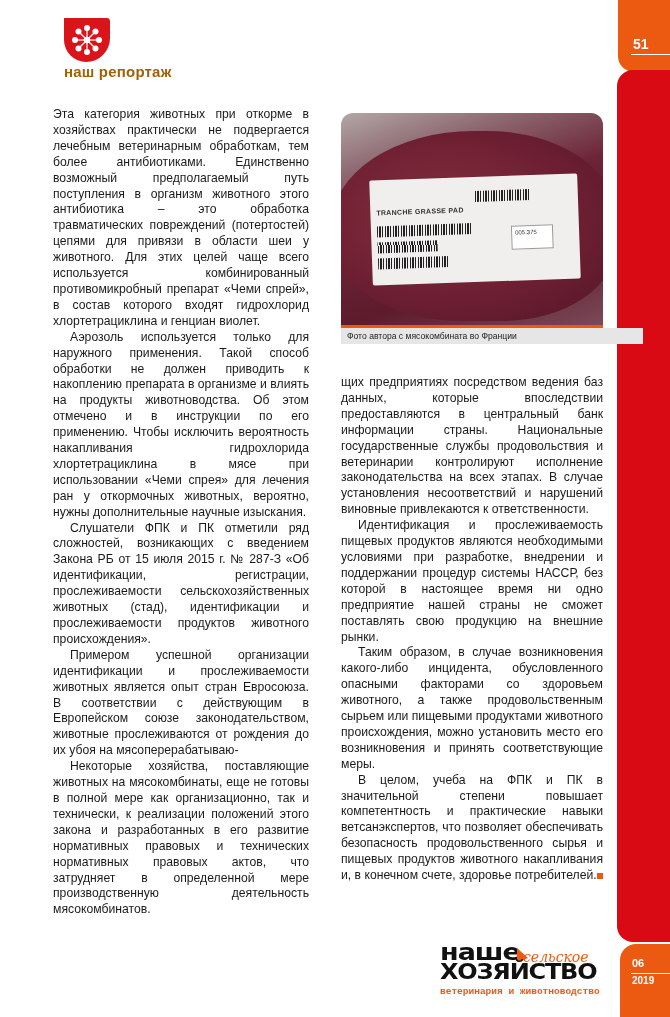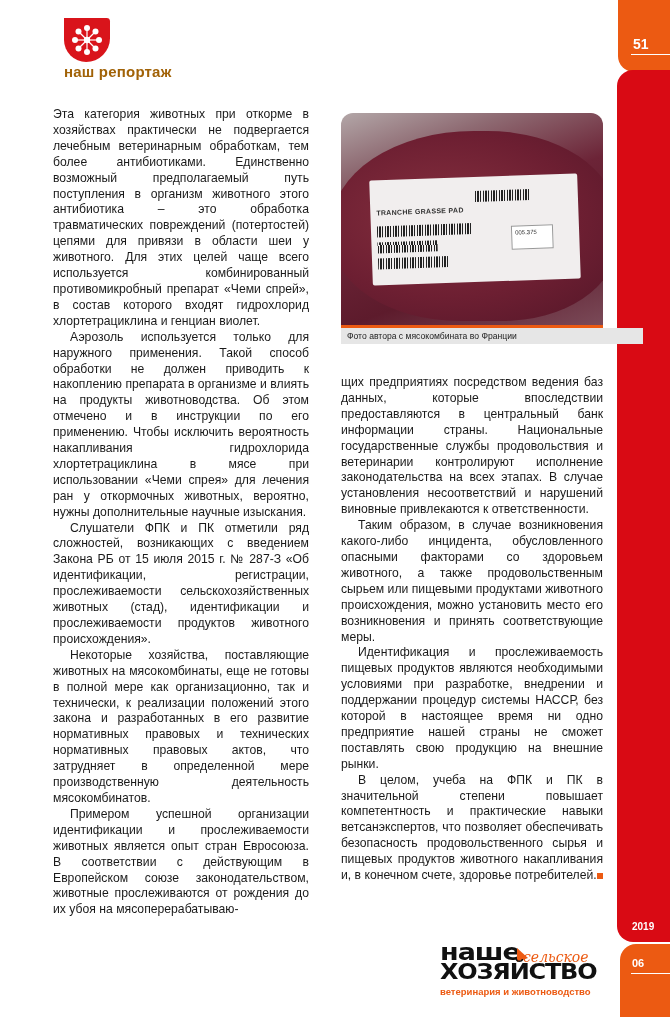--- a/index.html
+++ b/index.html
@@ -34,21 +34,21 @@
   .tab-mid {
     position: absolute; left: 617px; top: 70px; width: 60px; height: 872px;
     background: #d90a14; border-radius: 16px 0 0 16px;
   }
   .tab-bottom {
     position: absolute; left: 620px; top: 944px; width: 60px; height: 80px;
     background: #ec5a12; border-top-left-radius: 16px;
   }
   .issue-no { position: absolute; left: 632px; top: 957px; color: #fff; font-weight: bold; font-size: 11px; }
   .issue-rule { position: absolute; left: 631px; top: 973px; width: 40px; height: 1px; background: #fff; }
-  .issue-year { position: absolute; left: 632px; top: 921px; color: #fff; font-weight: bold; font-size: 10px; }
+  .issue-year { position: absolute; left: 632px; top: 975px; color: #fff; font-weight: bold; font-size: 10px; }
 
   
   .col { position: absolute; font-size: 12.2px; line-height: 15.9px; text-align: justify; hyphens: manual; }
   .col p { margin: 0; text-indent: 17px; }
   .col p.first { text-indent: 0; }
   .col-left { left: 53px; top: 107px; width: 256px; }
   .col-right { left: 341px; top: 347px; width: 262px; margin-top: 28px; }
   .col-right p.cont { text-indent: 0; }
   .end-mark { display: inline-block; width: 6px; height: 6px; background: #ec5a12; float: right; margin-top: 5px; }
 
@@ -77,21 +77,21 @@
   .caption {
     position: absolute; left: 341px; top: 328px; width: 302px; height: 16px;
     background: #e6e6e6; font-size: 8.6px; line-height: 16px; padding-left: 6px; box-sizing: border-box; color: #222;
   }
 
   
   .mag-logo { position: absolute; left: 440px; top: 939px; width: 178px; height: 60px; }
   .mag-line1 { position: absolute; left: 0; top: 0; font-family: "DejaVu Sans", sans-serif; font-size: 27px; font-weight: bold; letter-spacing: -1px; color: #111; transform: scaleY(0.85); transform-origin: top left; }
   .mag-line1b { position: absolute; left: 83px; top: 10px; font-family: "DejaVu Serif", serif; font-style: italic; font-size: 14px; color: #ec5a12; text-align: right; }
   .mag-line2 { position: absolute; left: 0; top: 20px; font-family: "DejaVu Sans", sans-serif; font-size: 24px; font-weight: bold; letter-spacing: -1.2px; color: #111; transform: scaleY(0.9); transform-origin: top left; }
-  .mag-line3 { position: absolute; left: 0; top: 47px; font-size: 9.5px; font-weight: bold; color: #ec5a12; white-space: nowrap; }
+  .mag-line3 { position: absolute; left: 0; top: 47px; font-size: 9.5px; font-weight: bold; color: #ec5a12; white-space: nowrap; font-family: Liberation Mono, monospace; }
   .mag-tri { position: absolute; left: 77px; top: 9px; width: 0; height: 0; border-top: 10px solid transparent; border-bottom: 4px solid transparent; border-left: 11px solid #ec5a12; }
 </style>
 </head>
 <body>
 
 <div class="logo-mark">
   <svg width="36" height="36" viewBox="0 0 36 36">
     <g fill="#fff">
       <circle cx="18" cy="18" r="3.2"></circle>
       <circle cx="18" cy="6" r="3"></circle>
@@ -123,44 +123,44 @@
 <div class="tab-mid"></div>
 <div class="tab-bottom"></div>
 <div class="issue-no">06</div>
 <div class="issue-rule"></div>
 <div class="issue-year">2019</div>
 
 <div class="col col-left">
   <p class="first">Эта категория животных при откорме в хозяйствах практически не подвергается лечебным ветеринарным обработкам, тем более антибиотиками. Единственно возможный предполагаемый путь поступления в организм животного этого антибиотика – это обработка травматических повреждений (потертостей) цепями для привязи в области шеи у животного. Для этих целей чаще всего используется комбинированный противомикробный препарат «Чеми спрей», в состав которого входят гидрохлорид хлортетрациклина и генциан виолет.</p>
   <p>Аэрозоль используется только для наружного применения. Такой способ обработки не должен приводить к накоплению препарата в организме и влиять на продукты животноводства. Об этом отмечено и в инструкции по его применению. Чтобы исключить вероятность накапливания гидрохлорида хлортетрациклина в мясе при использовании «Чеми спрея» для лечения ран у откормочных животных, вероятно, нужны дополнительные научные изыскания.</p>
   <p>Слушатели ФПК и ПК отметили ряд сложностей, возникающих с введением Закона РБ от 15 июля 2015 г. № 287-З «Об идентификации, регистрации, прослеживаемости сельскохозяйственных животных (стад), идентификации и прослеживаемости продуктов животного происхождения».</p>
+  <p>Примером успешной организации идентификации и прослеживаемости животных является опыт стран Евросоюза. В соответствии с действующим в Европейском союзе законодательством, животные прослеживаются от рождения до их убоя на мясоперерабатываю-</p>
   <p>Некоторые хозяйства, поставляющие животных на мясокомбинаты, еще не готовы в полной мере как организационно, так и технически, к реализации положений этого закона и разработанных в его развитие нормативных правовых и технических нормативных правовых актов, что затрудняет в определенной мере производственную деятельность мясокомбинатов.</p>
-  <p>Примером успешной организации идентификации и прослеживаемости животных является опыт стран Евросоюза. В соответствии с действующим в Европейском союзе законодательством, животные прослеживаются от рождения до их убоя на мясоперерабатываю-</p>
 </div>
 
 <div class="photo">
   <div class="meat"></div>
   <div class="label-sticker">
     <div class="barcode" style="left:105px;top:14px;width:55px;"></div>
     <div class="label-text">TRANCHE GRASSE PAD</div>
     <div class="barcode" style="left:6px;top:46px;width:95px;"></div>
     <div class="barcode" style="left:6px;top:62px;width:60px;"></div>
     <div class="barcode" style="left:6px;top:78px;width:70px;"></div>
     <div class="weight-box">
       <div class="weight-text">005.375</div>
     </div>
   </div>
 </div>
 <div class="photo-orange"></div>
 <div class="caption">Фото автора с мясокомбината во Франции</div>
 
 <div class="col col-right">
   <p class="cont">щих предприятиях посредством ведения баз данных, которые впоследствии предоставляются в центральный банк информации страны. Национальные государственные службы продовольствия и ветеринарии контролируют исполнение законодательства на всех этапах. В случае установления несоответствий и нарушений виновные привлекаются к ответственности.</p>
+  <p>Идентификация и прослеживаемость пищевых продуктов являются необходимыми условиями при разработке, внедрении и поддержании процедур системы НАССР, без которой в настоящее время ни одно предприятие нашей страны не сможет поставлять свою продукцию на внешние рынки.</p>
   <p>Таким образом, в случае возникновения какого-либо инцидента, обусловленного опасными факторами со здоровьем животного, а также продовольственным сырьем или пищевыми продуктами животного происхождения, можно установить место его возникновения и принять соответствующие меры.</p>
-  <p>Идентификация и прослеживаемость пищевых продуктов являются необходимыми условиями при разработке, внедрении и поддержании процедур системы НАССР, без которой в настоящее время ни одно предприятие нашей страны не сможет поставлять свою продукцию на внешние рынки.</p>
   <p><span>В целом, учеба на ФПК и ПК в значительной степени повышает компетентность и практические навыки ветсанэкспертов, что позволяет обеспечивать безопасность продовольственного сырья и пищевых продуктов животного накапливания и, в конечном счете, здоровье потребителей.</span><span class="end-mark"></span></p>
 </div>
 
 <div class="mag-logo">
   <div class="mag-line1">наше</div>
   <div class="mag-tri"></div>
   <div class="mag-line1b">сельское</div>
   <div class="mag-line2">ХОЗЯЙСТВО</div>
   <div class="mag-line3">ветеринария  и животноводство</div>
 </div>

